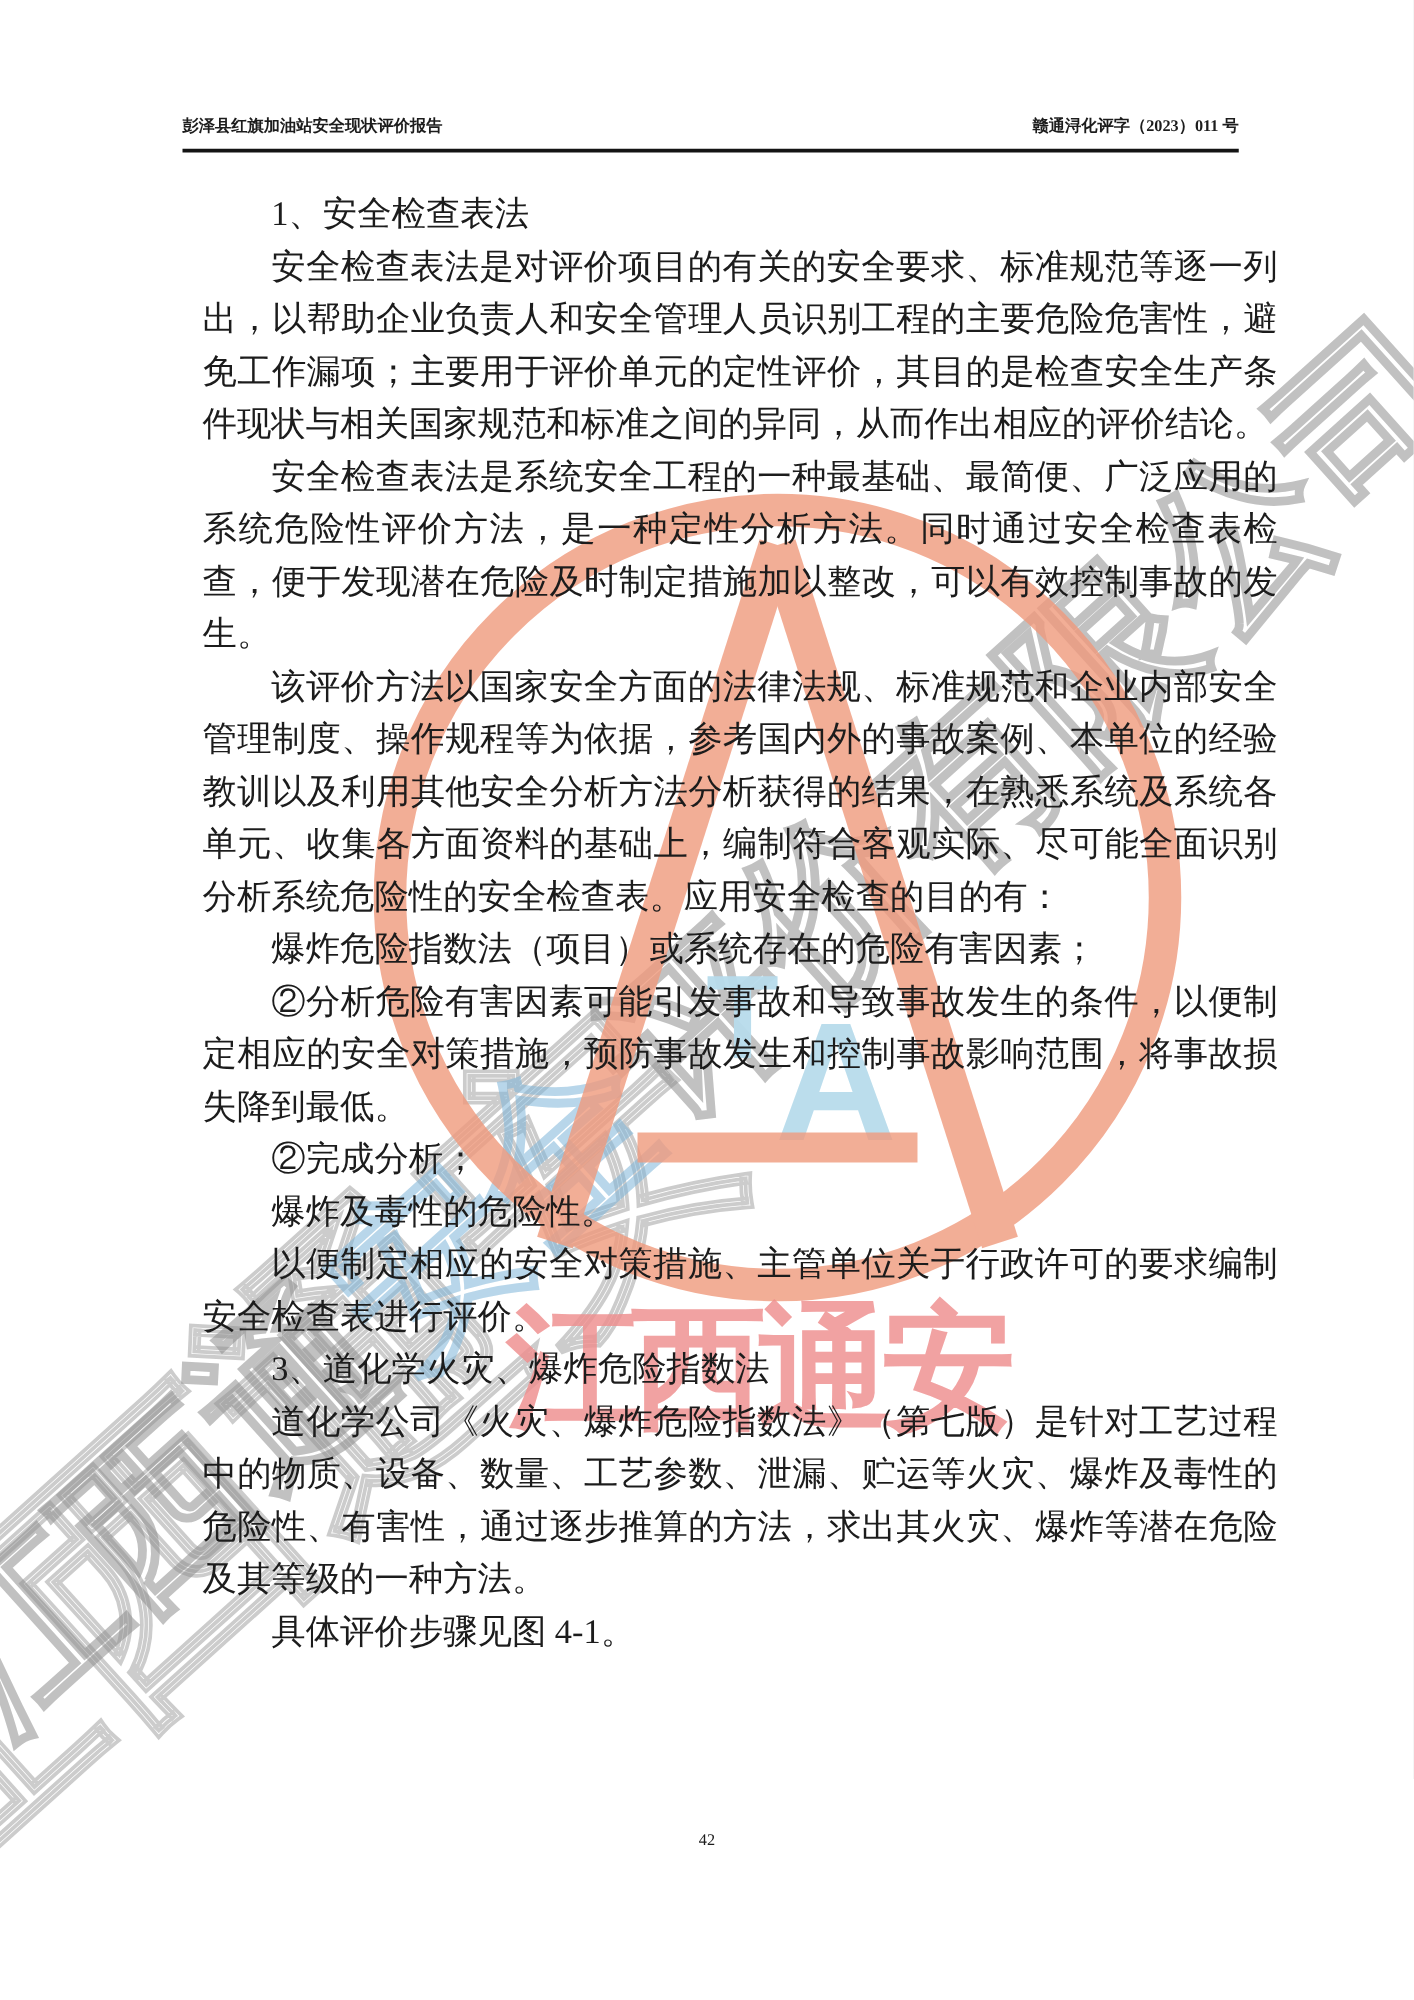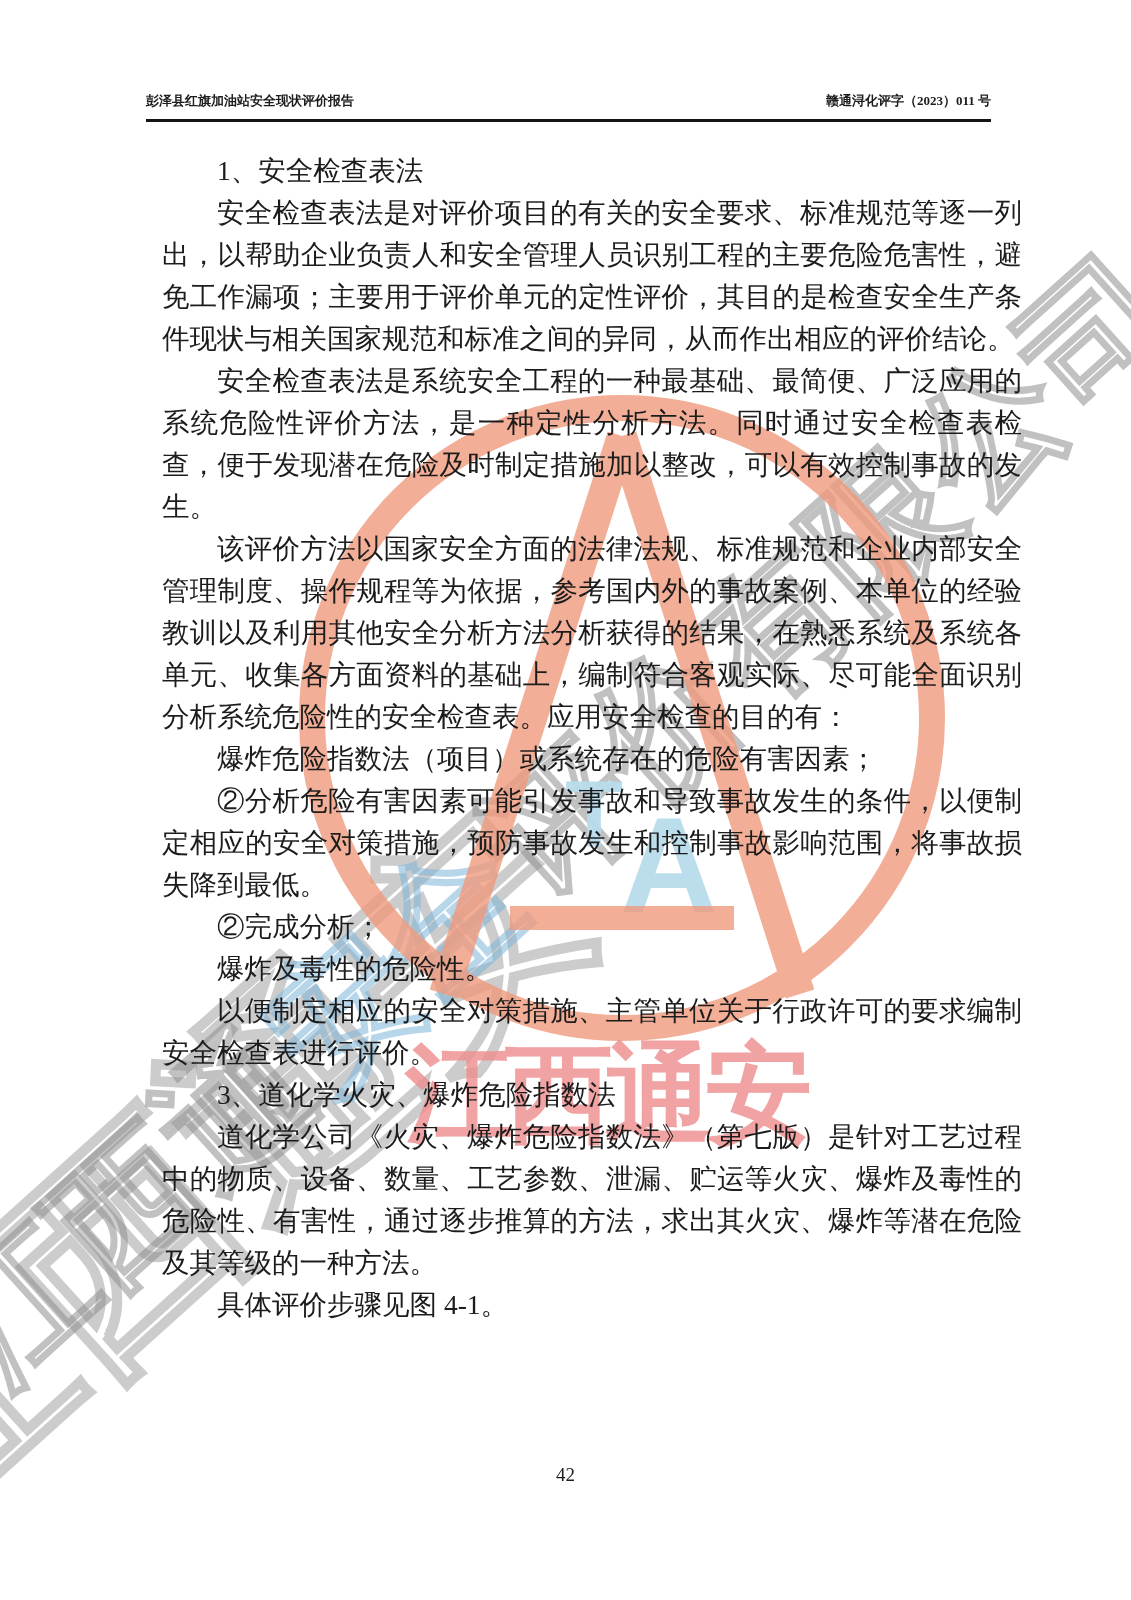--- a/index.html
+++ b/index.html
@@ -52,21 +52,21 @@
     position:absolute; left:146px; top:119px; width:845px; height:3px;
     background:#141414; z-index:1;
   }
   .content {
     position:absolute; left:146px; top:150px; width:860px; z-index:1;
     font-size:27.5px; line-height:42px; text-align:justify;margin-left:16px;
   }
   .content p { margin:0; text-indent:2em; }
   .footer {
     position:absolute; left:0; top:1464px; width:100%; z-index:1;
-    text-align:center; font-size:19px;
+    text-align:center; font-size:13px;
   }
 </style>
 </head>
 <body>
 
 <div class="page">
 
   <div class="watermark-layer">
 
     <div class="wm-diag wm-diag-corner">

